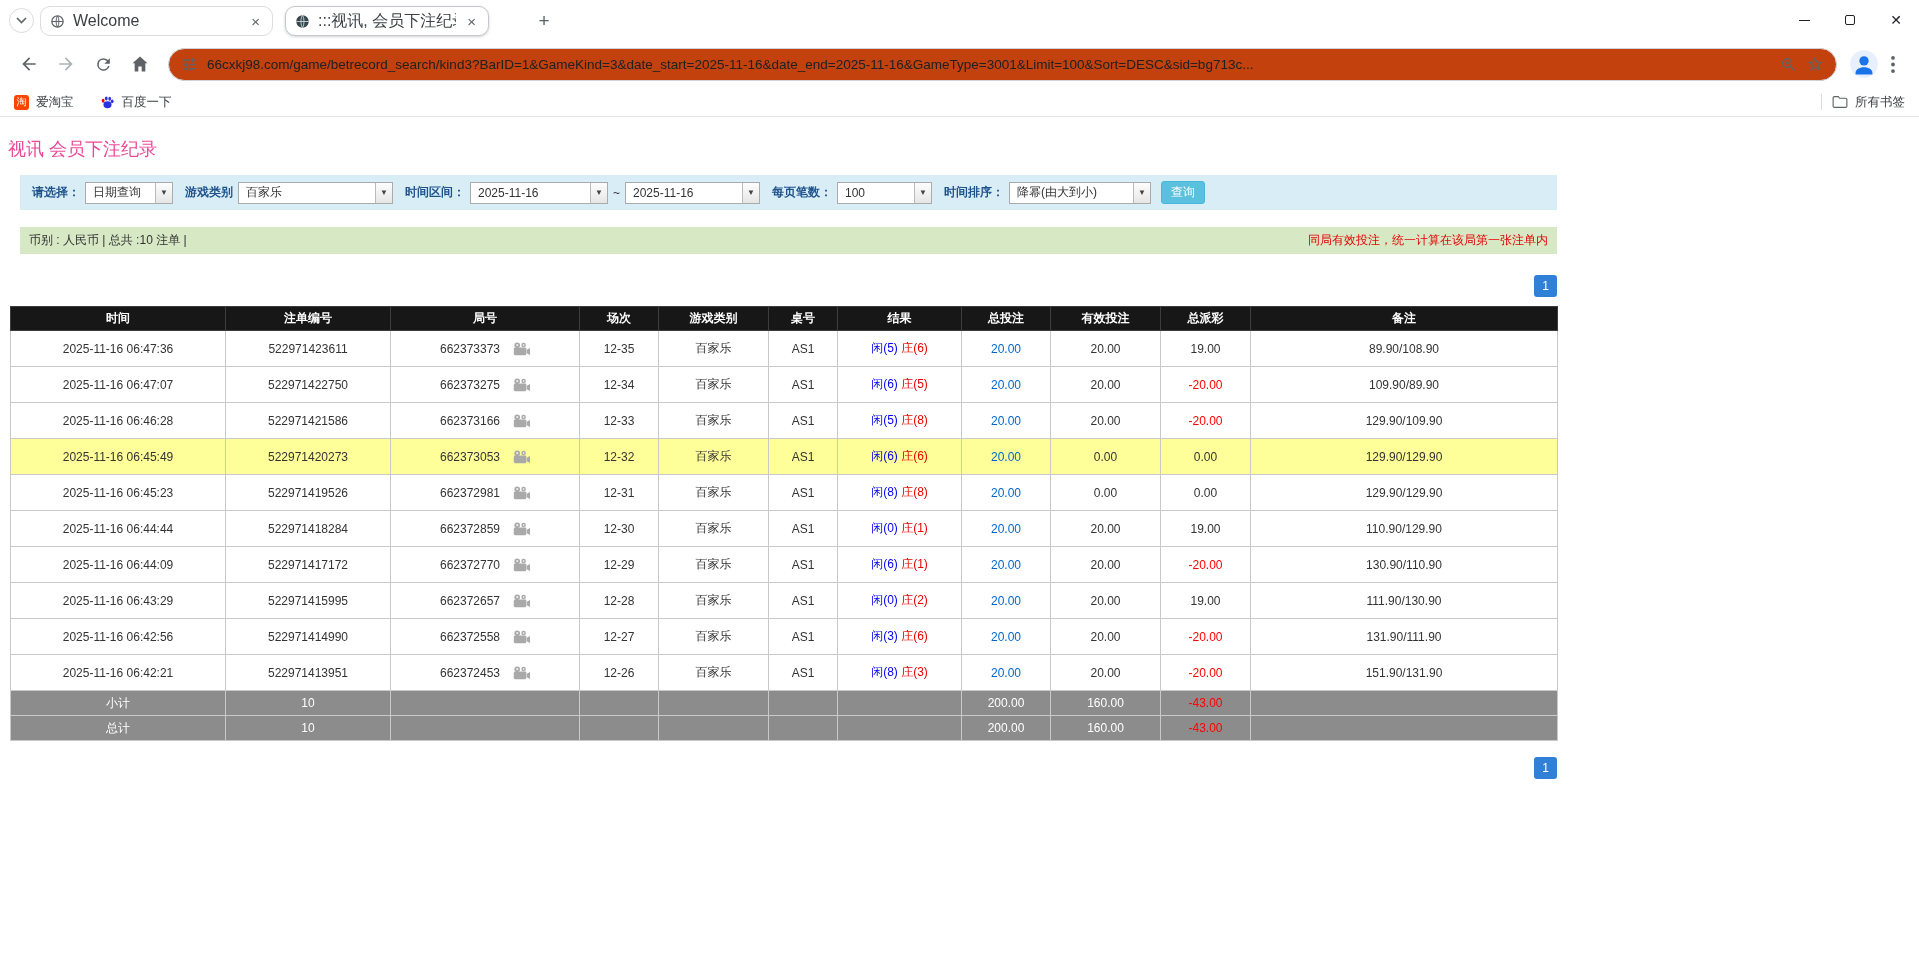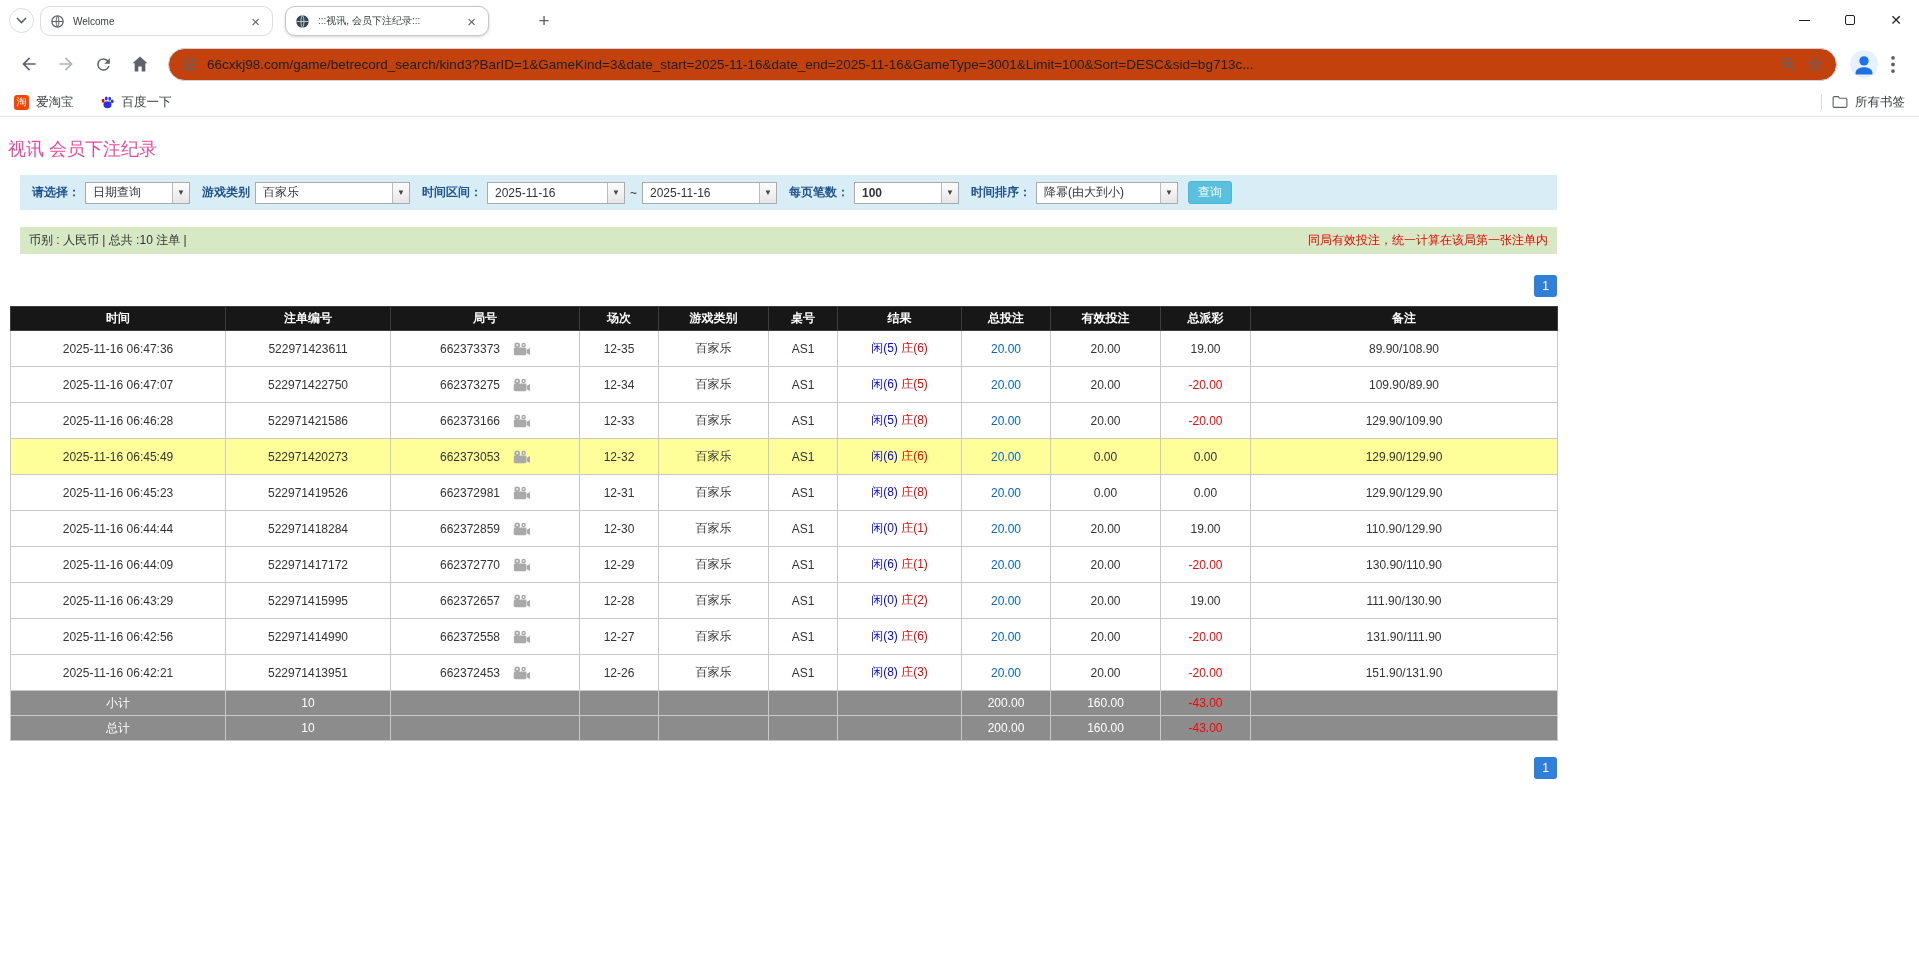--- a/index.html
+++ b/index.html
@@ -6,21 +6,21 @@
   html,body { width: 1919px; height: 970px; overflow: hidden; background: #fff;
     font-family: "Liberation Sans", "DejaVu Sans", sans-serif; }
 
   
   .tabstrip { position: relative; height: 40px; background: #fff; }
   .tab-search { position: absolute; left: 9px; top: 8px; width: 25px; height: 25px;
     border: 1px solid #dadce0; border-radius: 50%; display: flex; align-items: center; justify-content: center; }
   .tab { position: absolute; top: 6px; height: 30px; border: 1px solid #dadce0; border-radius: 10px;
     display: flex; align-items: center; padding: 0 9px; gap: 8px; background: #fff; }
   .tab.active { border-color: #c4c8cc; box-shadow: 0 1px 3px rgba(0,0,0,.18); }
-  .tab .ttl { font-size: 10px; color: #3c4043; white-space: nowrap; overflow: hidden; flex: 1; }
+  .tab .ttl { font-size: 16px; color: #3c4043; white-space: nowrap; overflow: hidden; flex: 1; }
   .tab .close { font-size: 15px; color: #5f6368; line-height: 1; padding: 1px 3px; border-radius: 50%; }
   #tab-welcome { left: 40px; width: 233px; }
   #tab-record  { left: 285px; width: 204px; }
   .new-tab { position: absolute; left: 531px; top: 8px; width: 26px; height: 26px; border-radius: 50%;
     display: flex; align-items: center; justify-content: center; font-size: 19px; color: #5f6368; }
   .win-controls { position: absolute; right: 0; top: 0; height: 40px; display: flex; }
   .win-btn { width: 46px; height: 40px; display: flex; align-items: center; justify-content: center; color: #202124; }
   .min-glyph { display: block; width: 11px; height: 1px; background: #202124; }
   .max-glyph { display: block; width: 10px; height: 10px; border: 1px solid #202124; border-radius: 2px; }
   .close-glyph { font-size: 14px; }
@@ -46,22 +46,22 @@
   .page-title { font-size: 18px; font-weight: 400; color: #ec4899; margin: 0 0 14px 8px; }
 
   .filterbar { width: 1537px; height: 35px; margin-left: 20px; background: #d9edf7;
     display: flex; align-items: center; padding: 0 8px; font-size: 12px; }
   .flabel { color: #1f538c; font-weight: bold; margin: 0 5px 0 12px; white-space: nowrap; }
   .flabel:first-child { margin-left: 4px; }
   .combo { display: inline-flex; align-items: stretch; background: #fff; border: 1px solid #ababab; height: 22px; }
   .combo-val { display: flex; align-items: center; padding: 0 7px; color: #333; flex: 1; white-space: nowrap; overflow: hidden; }
   .combo-arrow { width: 17px; border-left: 1px solid #bbb; background: linear-gradient(#fdfdfd,#e6e6e6);
     display: flex; align-items: center; justify-content: center; font-size: 8px; color: #444; }
-  .c-query { width: 105px; } .c-game { width: 155px; } .c-date1 { width: 138px; } .c-date2 { width: 135px; }
-  .c-size { width: 105px; font-weight: bold; } .c-sort { width: 142px; }
+  .c-query { width: 88px; } .c-game { width: 155px; } .c-date1 { width: 138px; } .c-date2 { width: 135px; }
+  .c-size { width: 95px; } .c-sort { width: 142px; }
   .tilde { margin: 0 5px; color: #333; }
   .search-btn { margin-left: 10px; height: 23px; padding: 0 9px; background: #5bc0de; border: 1px solid #46b8da;
     border-radius: 3px; color: #fff; font-size: 12px; display: flex; align-items: center; }
 
   .infobar { width: 1537px; height: 27px; margin: 17px 0 0 20px; background: #d6e8c4;
     display: flex; align-items: center; justify-content: space-between; padding: 0 9px; font-size: 12px; color: #333; }
   .infobar .notice { color: #e80000; }
 
   .pager-row { width: 1547px; margin-left: 10px; text-align: right; }
   .pager-row.top { margin-top: 21px; }

